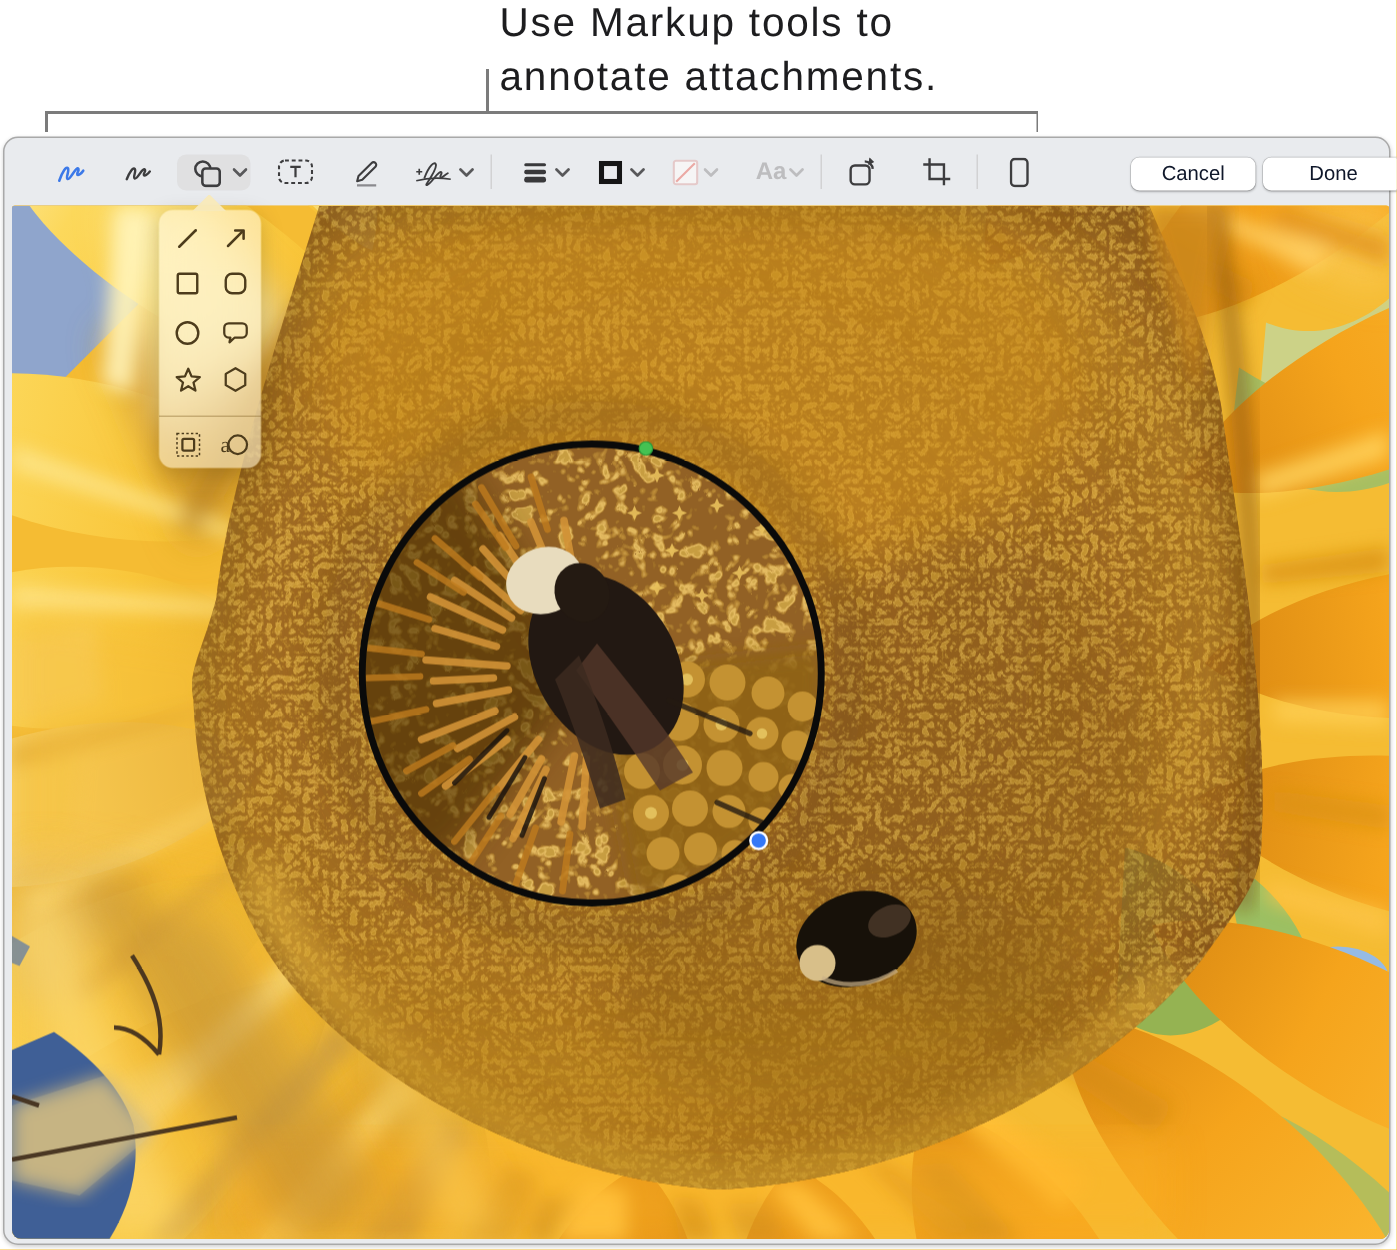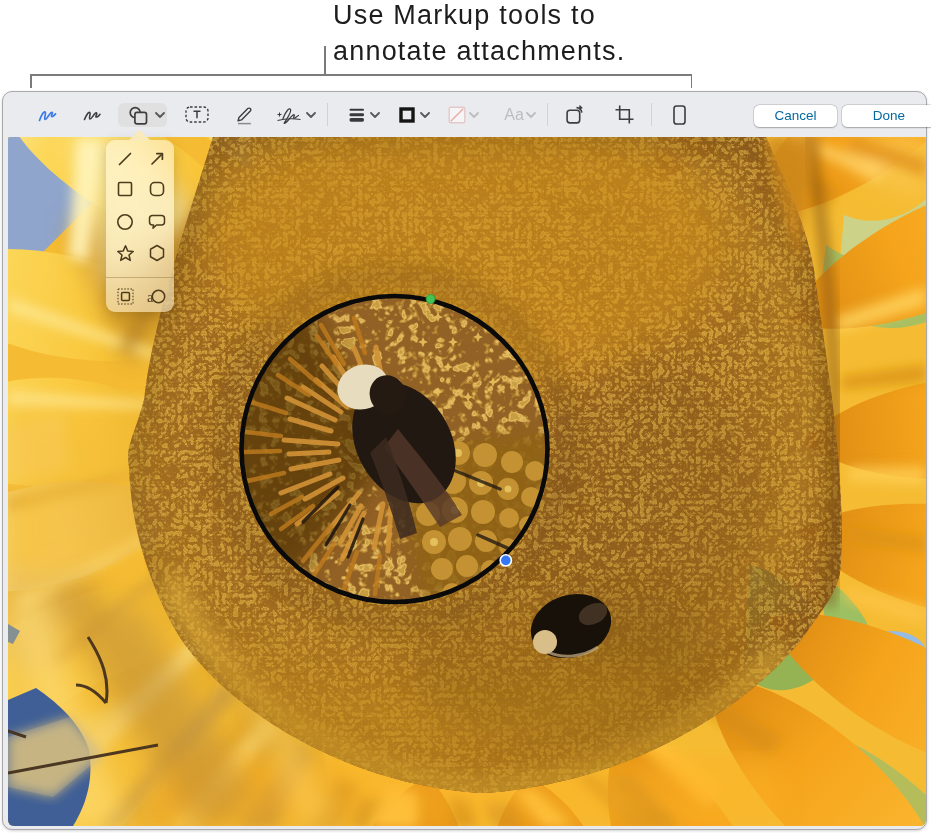--- a/index.html
+++ b/index.html
@@ -4,21 +4,21 @@
 <style>
 html,body{margin:0;padding:0;}
 body{width:931px;height:833px;background:#fff;font-family:"Liberation Sans",sans-serif;position:relative;overflow:hidden;}
 .caption{position:absolute;left:333px;top:-2px;font-size:27px;line-height:35.5px;color:#1d1d1f;letter-spacing:1.2px;}
 .cl{position:absolute;background:#7b7b7b;}
 .window{position:absolute;left:2px;top:91px;width:925px;height:739px;background:#e9ebee;border:1px solid #a9a9a9;border-radius:10px;box-shadow:0 1px 3px rgba(0,0,0,0.18);box-sizing:border-box;}
 .toolbar{position:absolute;left:0;top:0;width:100%;height:45px;}
 .tb-i{position:absolute;top:0;height:45px;display:flex;align-items:center;justify-content:center;}
 .divider{position:absolute;top:11px;width:1px;height:23px;background:#d2d2d3;}
 .shapesbg{position:absolute;left:115px;top:11px;width:49px;height:24px;background:#e0e0e1;border-radius:6px;}
-.btn{position:absolute;top:12.5px;height:22px;background:#fff;border-radius:5.5px;box-shadow:0 0 0 0.5px rgba(0,0,0,0.15),0 0.5px 1.5px rgba(0,0,0,0.25);font-size:13.5px;color:#0369a1;display:flex;align-items:center;justify-content:center;}
+.btn{position:absolute;top:12.5px;height:22px;background:#fff;border-radius:5.5px;box-shadow:0 0 0 0.5px rgba(0,0,0,0.15),0 0.5px 1.5px rgba(0,0,0,0.25);font-size:13.5px;color:#0f172a;display:flex;align-items:center;justify-content:center;}
 .photo{position:absolute;left:5px;top:45px;width:918px;height:689px;border-radius:2px 2px 6px 6px;overflow:hidden;background:#f2b52e;}
 .pop{position:absolute;left:103px;top:48px;width:68px;height:172px;border-radius:9px;background:rgba(255,246,219,0.54);backdrop-filter:blur(18px) saturate(0.9) brightness(1.02);box-shadow:0 4px 14px rgba(80,50,0,0.25);}
 .poparrow{position:absolute;left:125px;top:37.5px;width:23px;height:11.5px;background:rgba(248,233,186,0.97);clip-path:polygon(50% 0,100% 100%,0 100%);}
 .pi{position:absolute;width:34px;height:32px;display:flex;align-items:center;justify-content:center;}
 </style>
 </head>
 <body>
 <div class="caption">Use Markup tools to<br>annotate attachments.</div>
 <div class="cl" style="left:30px;top:74px;width:662px;height:1.5px"></div>
 <div class="cl" style="left:30px;top:74px;width:1.5px;height:14px"></div>
@@ -110,21 +110,21 @@
           <rect x="1.2" y="1.2" width="15.6" height="15.6" rx="1.5" fill="#f6f5f5" stroke="#e5c9c9" stroke-width="1.4"></rect>
           <path d="M15.2 2.8 L2.8 15.2" stroke="#eba9a4" stroke-width="1.4"></path>
         </svg>
     </div>
     <div class="tb-i" style="left:464px;width:14px">
       <svg width="10" height="6" viewBox="0 0 10 6">
           <path d="M1 1 L5 5 L9 1" fill="none" stroke="#bdbdbf" stroke-width="1.8" stroke-linecap="round" stroke-linejoin="round"></path>
         </svg>
     </div>
 
-    <div class="tb-i" style="left:498px;width:26px;color:#bdbdbf;font-size:16px;font-weight:400">Aa</div>
+    <div class="tb-i" style="left:498px;width:26px;color:#bdbdbf;font-size:16px;font-weight:700">Aa</div>
     <div class="tb-i" style="left:521px;width:14px">
       <svg width="10" height="6" viewBox="0 0 10 6">
           <path d="M1 1 L5 5 L9 1" fill="none" stroke="#bdbdbf" stroke-width="1.8" stroke-linecap="round" stroke-linejoin="round"></path>
         </svg>
     </div>
     <div class="divider" style="left:544px"></div>
 
     <div class="tb-i" style="left:562px;width:22px">
       <svg width="20" height="19" viewBox="0 0 20 19">
           <rect x="1.1" y="5.3" width="12.6" height="12.6" rx="2.8" fill="none" stroke="#3d3d3f" stroke-width="1.6"></rect>

